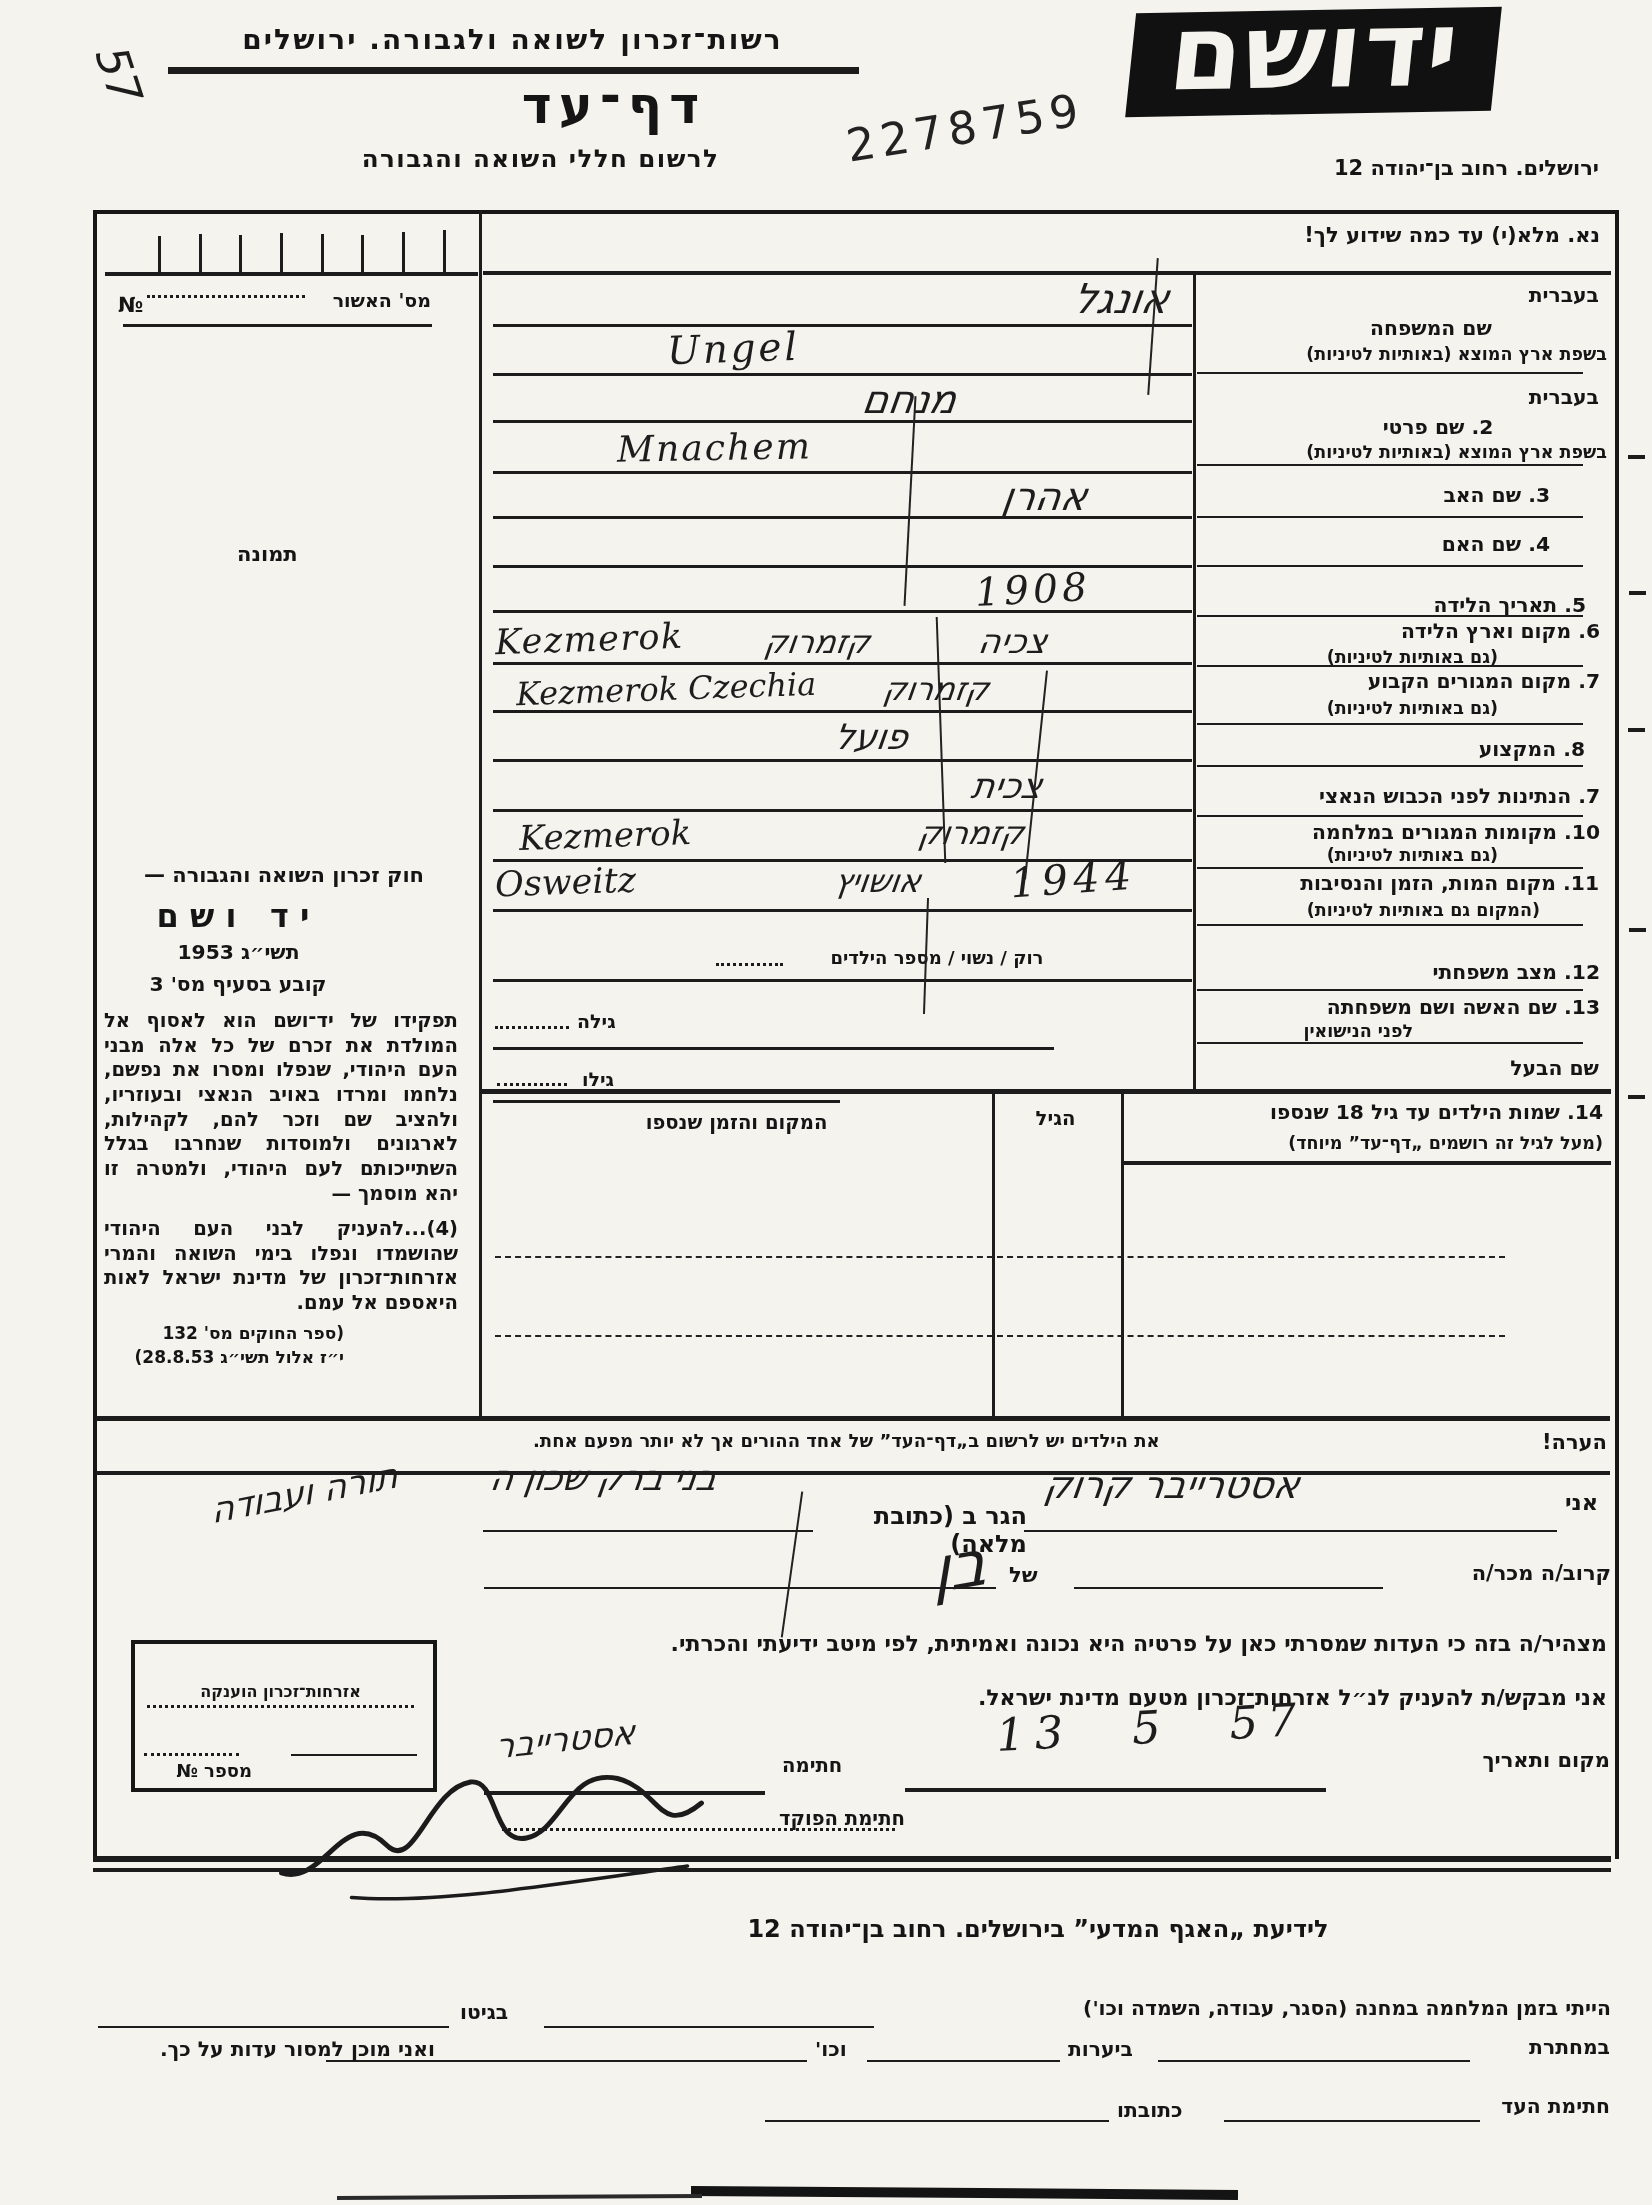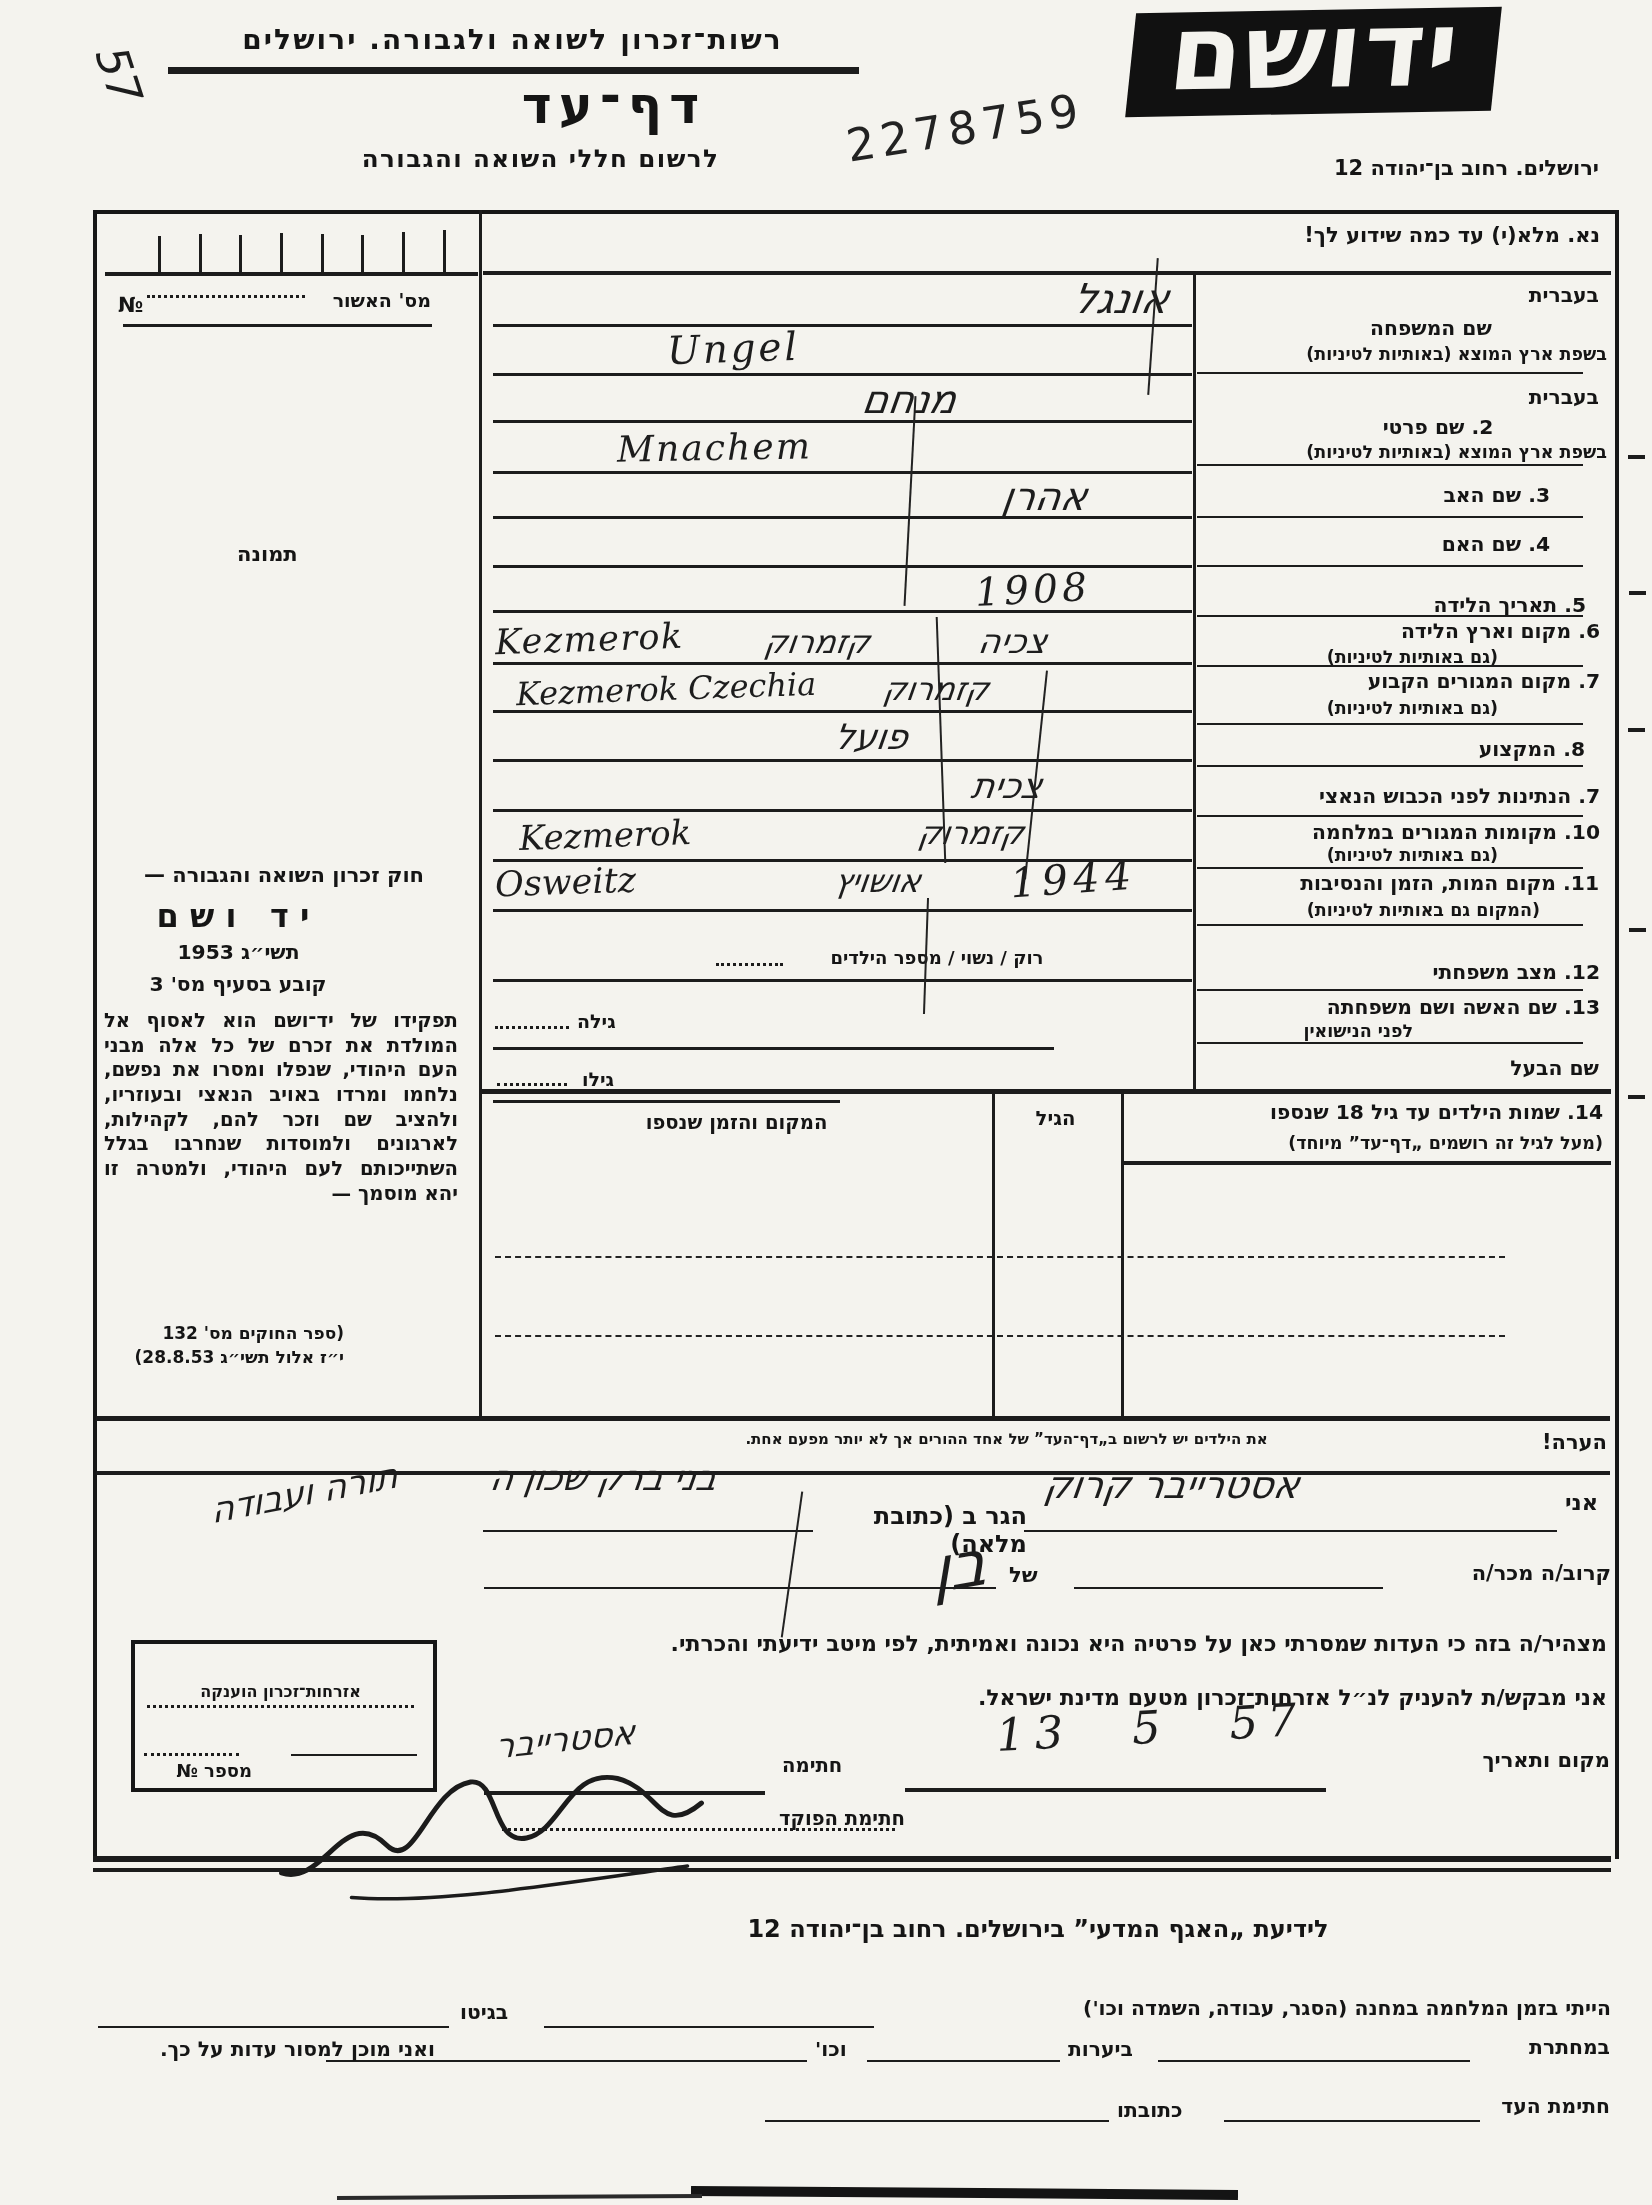--- a/index.html
+++ b/index.html
@@ -175,28 +175,29 @@
   <div class="abs print rtl ctr" style="left:996px;top:1107px;width:119px;font-size:19.6px;">הגיל</div>
   <div class="abs print rtl" style="left:1133px;top:1100px;width:470px;font-size:20.3px;text-align:right;">14. שמות הילדים עד גיל 18 שנספו</div>
   <div class="abs print rtl" style="left:1133px;top:1133px;width:470px;font-size:17.5px;text-align:right;">(מעל לגיל זה רושמים „דף־עד” מיוחד)</div>
   <div class="line thick" style="left:1121px;top:1161px;width:490px;height:4.2px;"></div>
 
   <div class="dashed" style="left:495px;top:1256px;width:1010px;"></div>
   <div class="dashed" style="left:495px;top:1335px;width:1010px;"></div>
 
   <div class="line thick" style="left:96px;top:1416px;width:1514px;"></div>
   <div class="abs print rtl" style="left:1509px;top:1430px;width:98px;font-size:21px;">הערה!</div>
-  <div class="abs print rtl" style="left:533px;top:1430px;width:947px;font-size:15px;text-align:center;">את הילדים יש לרשום ב„דף־העד” של אחד ההורים אך לא יותר מפעם אחת.</div>
+  <div class="abs print rtl" style="left:533px;top:1430px;width:947px;font-size:18px;text-align:left;">את הילדים יש לרשום ב„דף־העד” של אחד ההורים אך לא יותר מפעם אחת.</div>
   <div class="line thick" style="left:96px;top:1471px;width:1514px;height:4.2px;"></div>
 
   <div class="abs print rtl" style="left:105px;top:863px;width:358px;font-size:21px;text-align:center;">חוק זכרון השואה והגבורה —</div>
   <div class="abs print rtl ctr" style="left:151px;top:897px;width:175px;font-size:32px;letter-spacing:11.2px;">יד ושם</div>
   <div class="abs print rtl ctr" style="left:151px;top:940px;width:175px;font-size:20.3px;">תשי״ג 1953</div>
   <div class="abs print rtl ctr" style="left:140px;top:972px;width:196px;font-size:20.3px;">קובע בסעיף מס' 3</div>
   <div class="abs print rtl" style="left:104px;top:1009px;width:354px;font-size:19.6px;line-height:1.26;text-align:justify;">תפקידו של יד־ושם הוא לאסוף אל המולדת את זכרם של כל אלה מבני העם היהודי, שנפלו ומסרו את נפשם, נלחמו ומרדו באויב הנאצי ובעוזריו, ולהציב שם וזכר להם, לקהילות, לארגונים ולמוסדות שנחרבו בגלל השתייכותם לעם היהודי, ולמטרה זו יהא מוסמך —</div>
+  <div class="abs print rtl" style="left:104px;top:1217px;width:354px;font-size:19.6px;line-height:1.26;text-align:justify;">(4)...להעניק לבני העם היהודי שהושמדו ונפלו בימי השואה והמרי אזרחות־זכרון של מדינת ישראל לאות היאספם אל עמם.</div>
   <div class="abs print rtl" style="left:105px;top:1323px;width:239px;font-size:17px;text-align:right;">(ספר החוקים מס' 132</div>
   <div class="abs print rtl" style="left:105px;top:1347px;width:239px;font-size:17px;text-align:right;">י״ז אלול תשי״ג 28.8.53)</div>
 
   <div class="abs" style="left:131px;top:1640px;width:298px;height:144px;border:4.2px solid #161616;"></div>
   <div class="abs print rtl ctr" style="left:140px;top:1652px;width:281px;font-size:16px;margin-top:30px;">אזרחות־זכרון הוענקה</div>
   <div class="dotted" style="left:147px;top:1705px;width:267px;"></div>
   <div class="dotted" style="left:144px;top:1753px;width:95px;"></div>
   <div class="line" style="left:291px;top:1754px;width:126px;"></div>
   <div class="abs print rtl" style="left:140px;top:1760px;width:112px;font-size:18px;">מספר  №</div>
 

